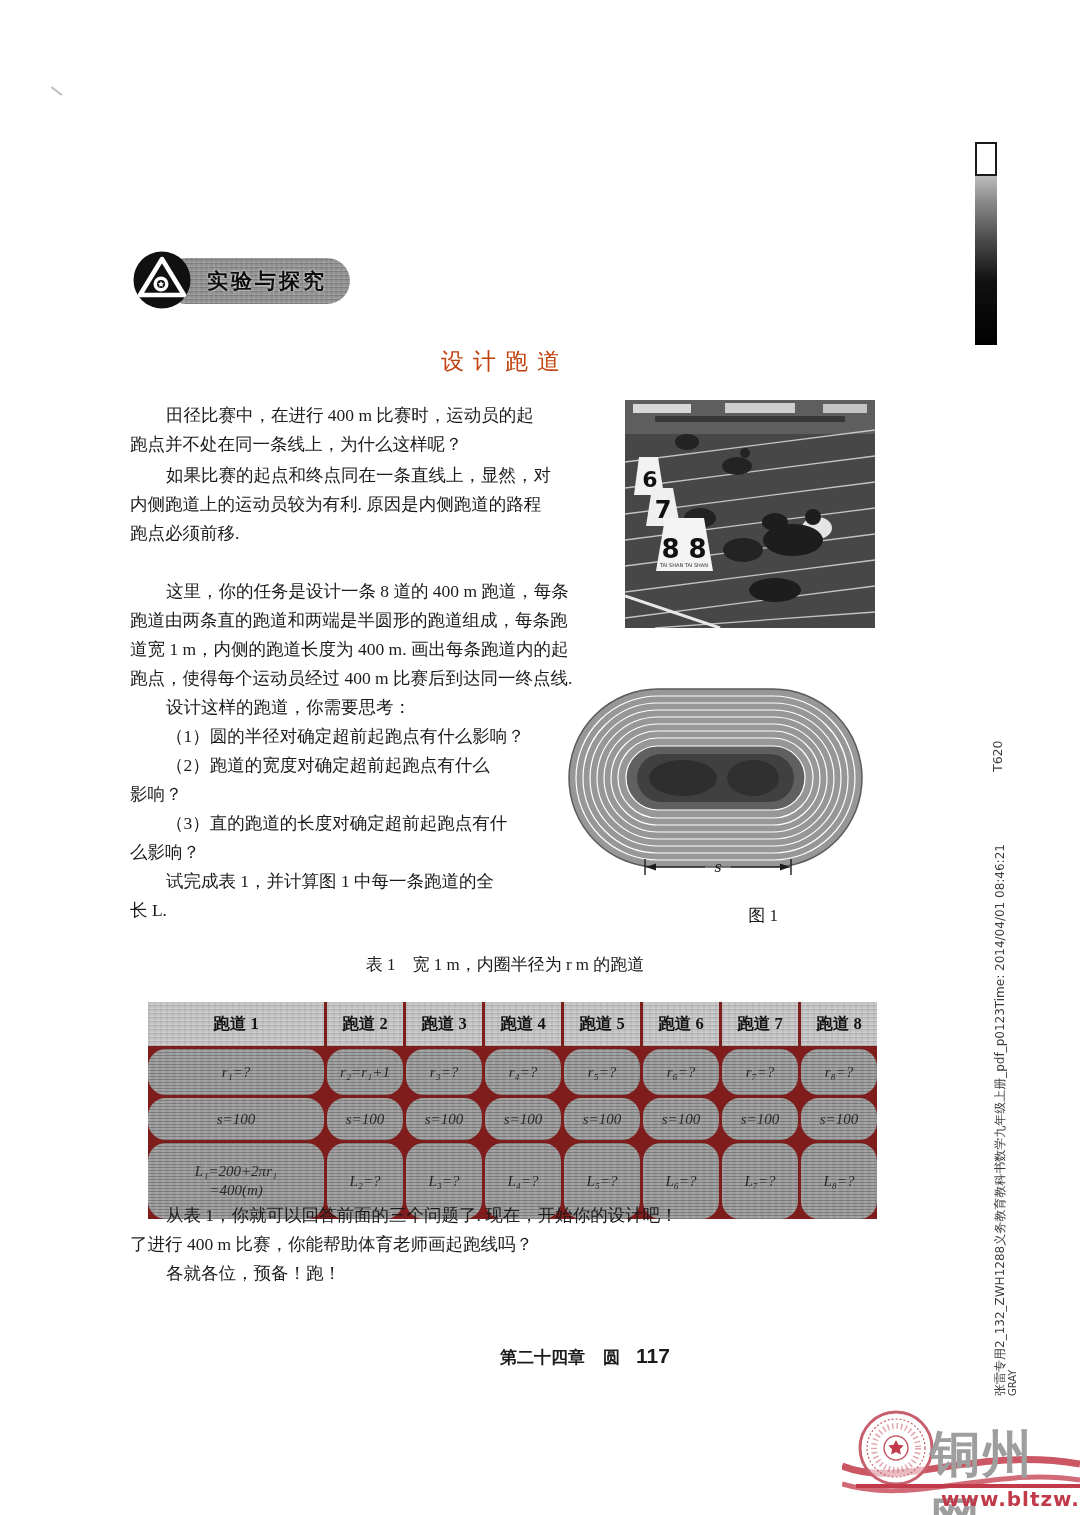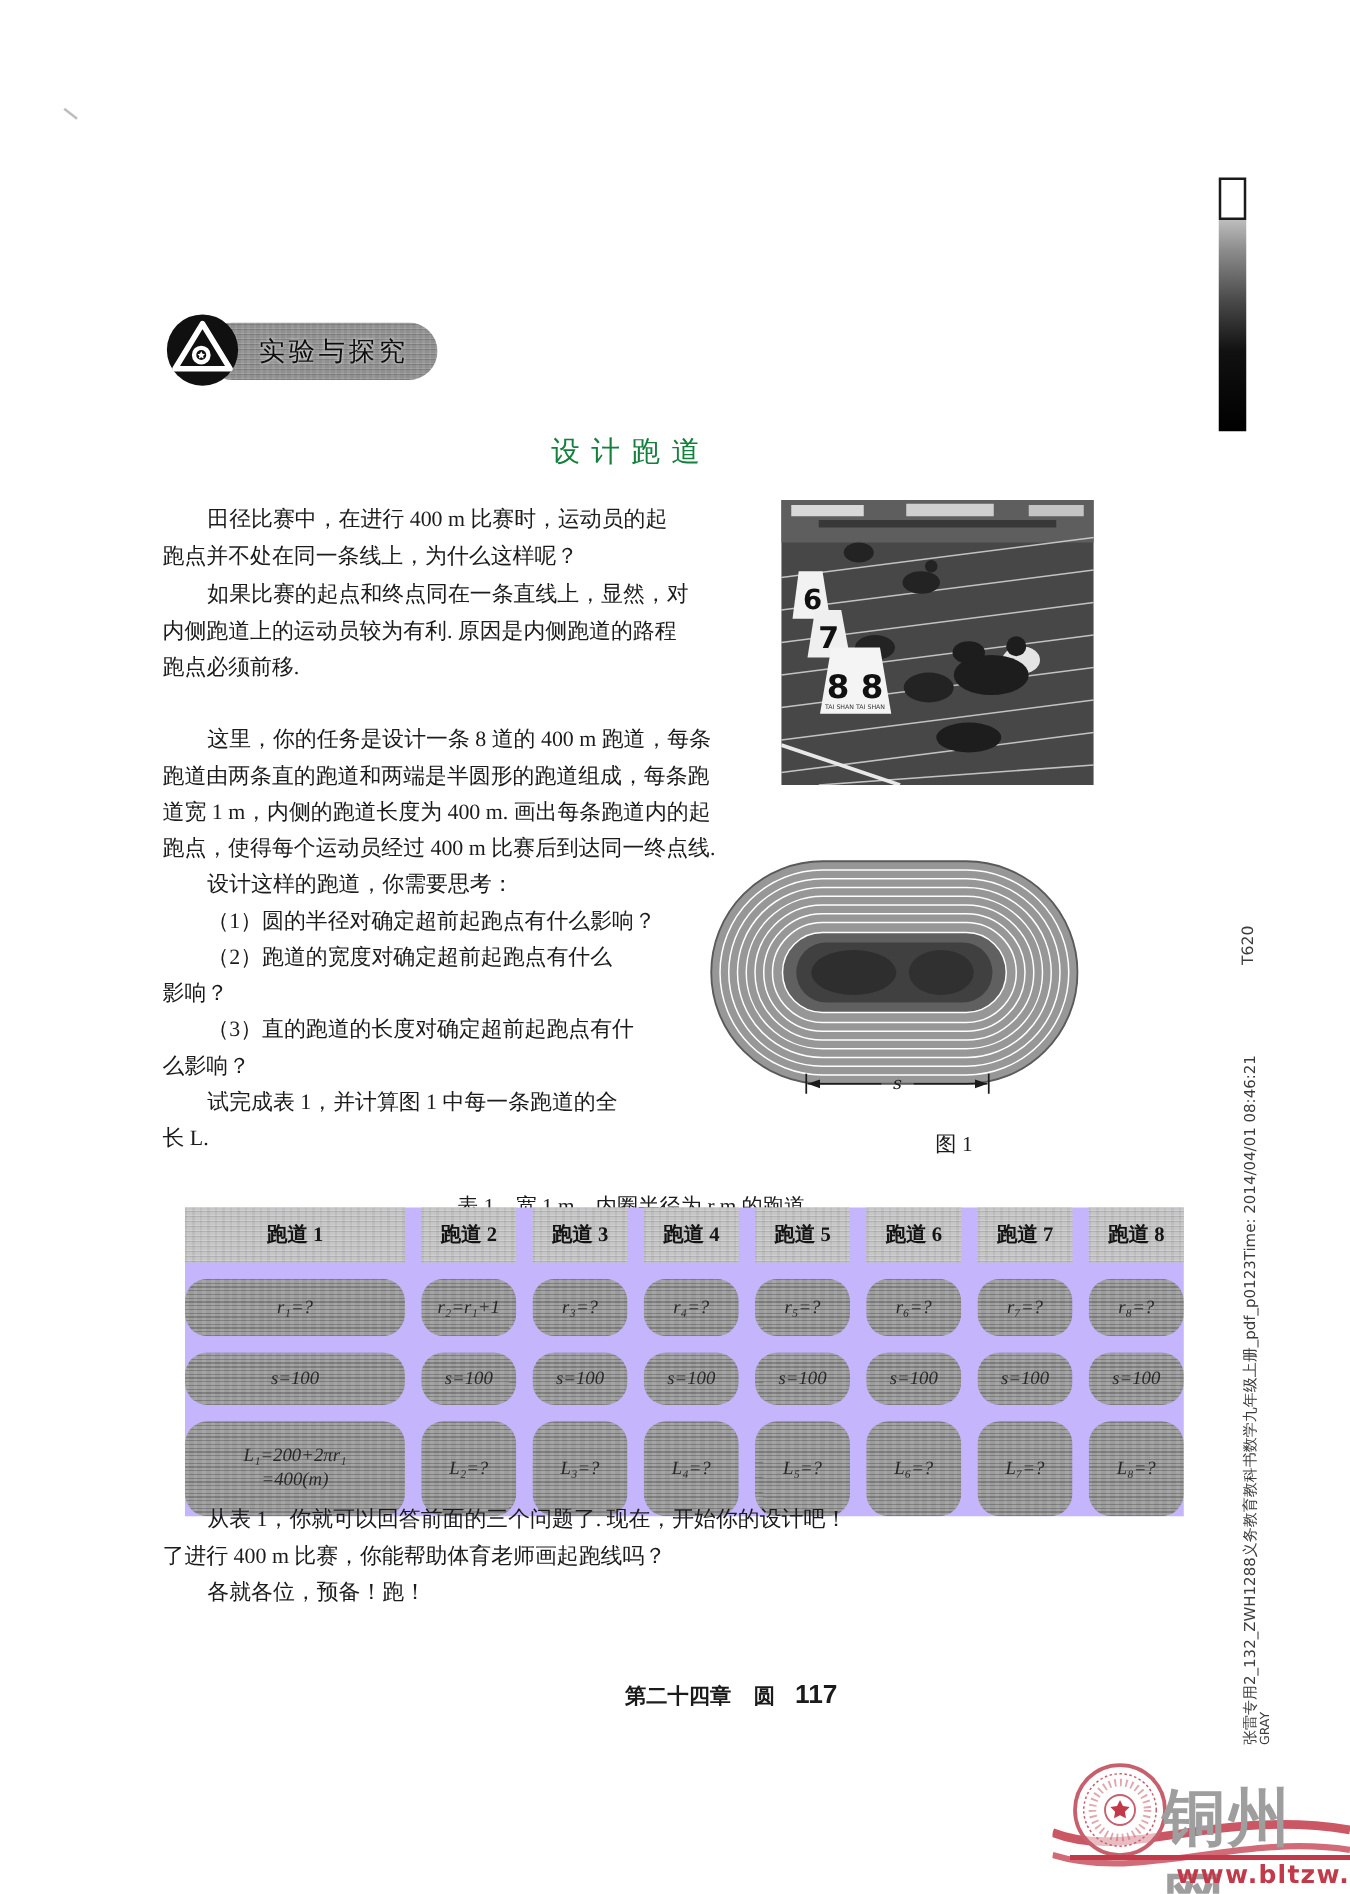--- a/index.html
+++ b/index.html
@@ -7,28 +7,28 @@
        font-family:"Liberation Serif","DejaVu Serif",serif;color:#1b1b1b;overflow:hidden;}
   .abs{position:absolute;}
   .line{line-height:29px;font-size:17.5px;white-space:nowrap;}
   .indent{text-indent:2.05em;}
   
   .badge-pill{left:163px;top:258px;width:187px;height:46px;border-radius:23px;
     background:#8f8f8f;
     background-image:repeating-linear-gradient(0deg,rgba(0,0,0,.14) 0 1px,rgba(255,255,255,.12) 1px 2px,transparent 2px 4px),
                      repeating-linear-gradient(90deg,rgba(255,255,255,.08) 0 2px,transparent 2px 5px);
     display:flex;align-items:center;}
-  .badge-pill span{margin-left:44px;font-size:21px;font-weight:normal;color:#0e0e0e;
+  .badge-pill span{margin-left:44px;font-size:21px;font-weight:bold;color:#0e0e0e;
     letter-spacing:3px;text-shadow:0 0 3px rgba(255,255,255,.9);}
   .page-title{left:130px;top:346px;width:750px;text-align:center;font-size:23px;
-    letter-spacing:9px;color:#15803d;}
+    letter-spacing:9px;color:#c2410c;}
   
   .table-title{left:130px;top:953px;width:750px;text-align:center;font-size:17px;font-weight:normal;}
-  .track-table{left:148px;top:966px;display:grid;grid-template-columns:176px repeat(7,76px);
-    grid-template-rows:44px 46px 42px 76px;gap:13px;background:#c4b5fd;}
+  .track-table{left:148px;top:1002px;display:grid;grid-template-columns:176px repeat(7,76px);
+    grid-template-rows:44px 46px 42px 76px;gap:3px;background:#7f1d1d;}
   .cell{display:flex;align-items:center;justify-content:center;flex-direction:column;}
   .tex-h{background-color:#c6c6c6;
     background-image:repeating-linear-gradient(0deg,rgba(0,0,0,.10) 0 1px,rgba(255,255,255,.18) 1px 2px,transparent 2px 4px),
                      repeating-linear-gradient(90deg,rgba(0,0,0,.05) 0 2px,transparent 2px 6px);}
   .tex-d{background-color:#9c9c9c;
     background-image:repeating-linear-gradient(0deg,rgba(0,0,0,.22) 0 1px,transparent 1px 3px),
                      repeating-linear-gradient(90deg,rgba(255,255,255,.09) 0 3px,transparent 3px 7px);}
   .th{font-weight:bold;font-size:16.5px;color:#141414;}
   .formula{font-style:italic;font-size:15px;color:rgba(25,25,25,.88);line-height:19px;border-radius:18px;}
   

